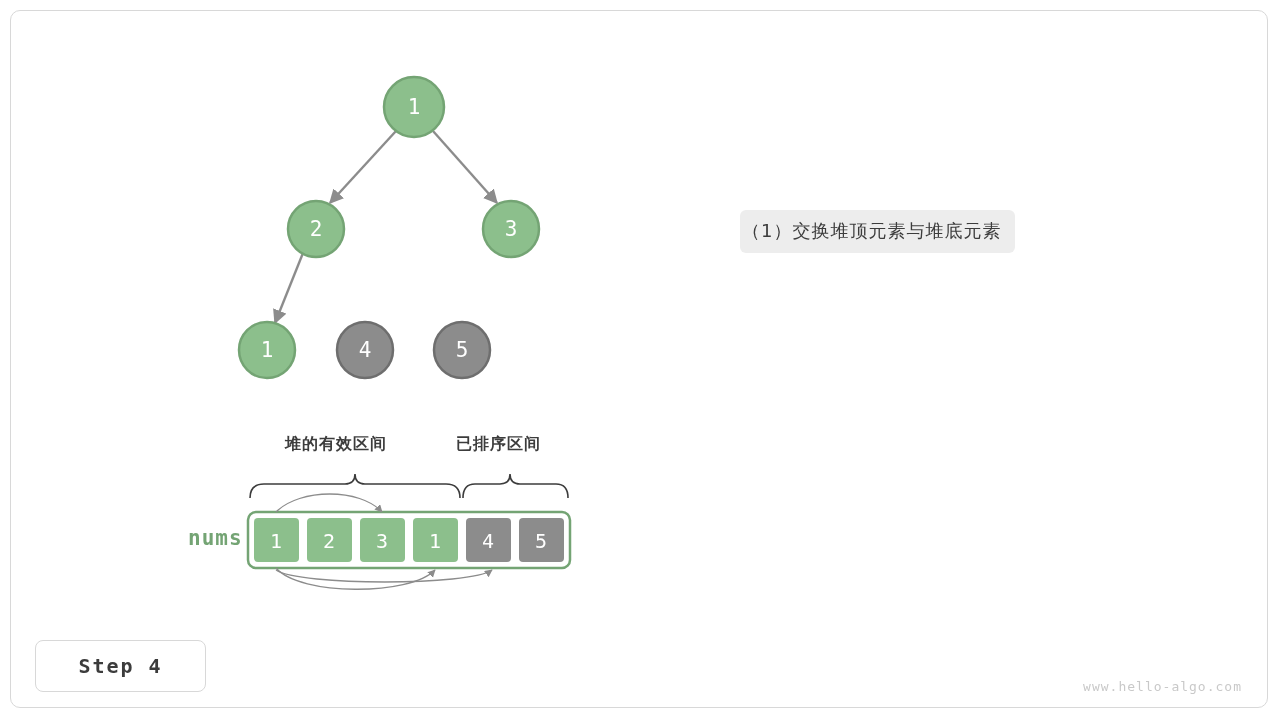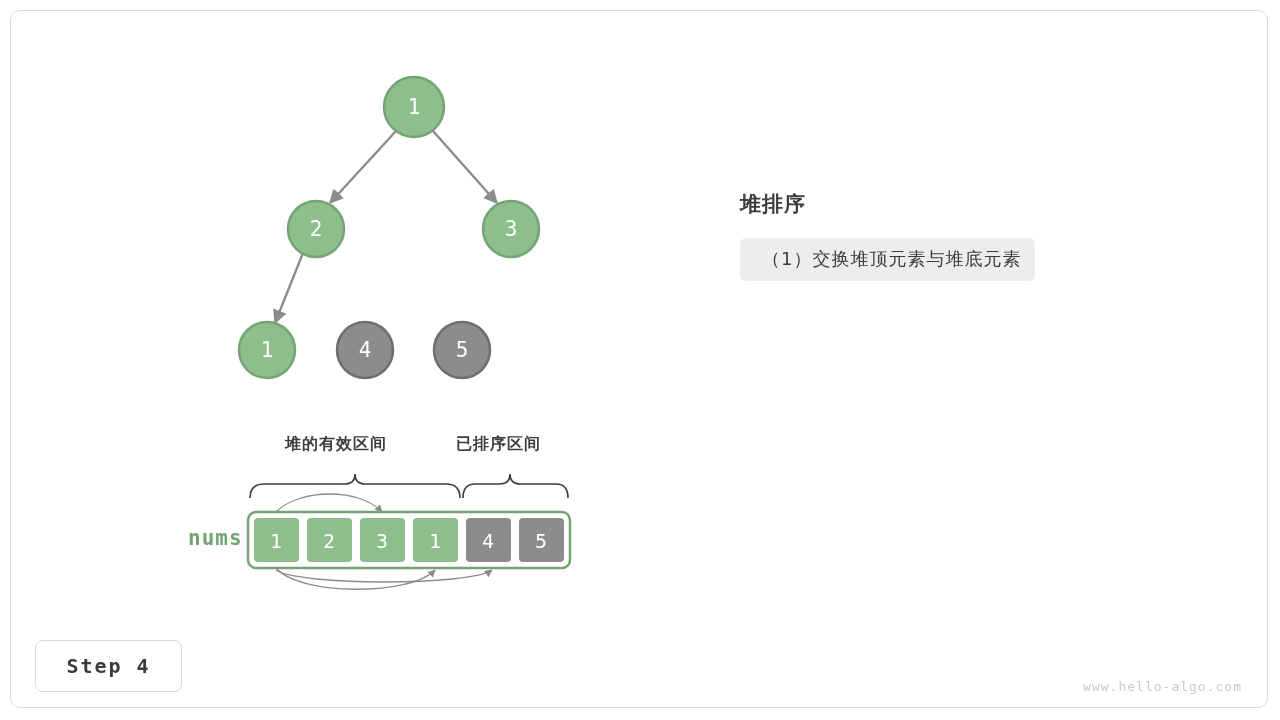--- a/index.html
+++ b/index.html
@@ -59,29 +59,29 @@
     margin-top: 28px;
     letter-spacing: 1px;
   }
   .substep {
     display: inline-block;
     margin-top: 20px;
     font-size: 18px;
     color: #3c3c3c;
     background: #ededed;
     border-radius: 6px;
-    padding: 9px 14px 10px 22px;
+    padding: 9px 14px 10px 2px;
     letter-spacing: 1px;
   }
   
   .step-badge {
     position: absolute;
     left: 35px;
     top: 640px;
-    width: 147px;
+    width: 171px;
     height: 52px;
     border: 1px solid #d8d8d8;
     border-radius: 8px;
     box-sizing: border-box;
     display: flex;
     align-items: center;
     justify-content: center;
     font-family: "DejaVu Sans Mono", "Liberation Mono", monospace;
     font-size: 20px;
     font-weight: bold;
@@ -197,20 +197,19 @@
       <path d="M276,570 C300,586 470,586 492,570" marker-end="url(#arrowthin)"></path>
     </g>
   </svg>
 
   <div class="lbl" style="left:285px; top:434px;">堆的有效区间</div>
   <div class="lbl" style="left:456px; top:434px;">已排序区间</div>
 
   <div class="nums-label">nums</div>
 
   <div class="panel">
-    <div class="panel-title">堆排序</div>
     <div><span class="substep">（1）交换堆顶元素与堆底元素</span></div>
   </div>
 
   <div class="step-badge">Step 4</div>
   <div class="watermark">www.hello-algo.com</div>
 
 </div>
 
 </body></html>

